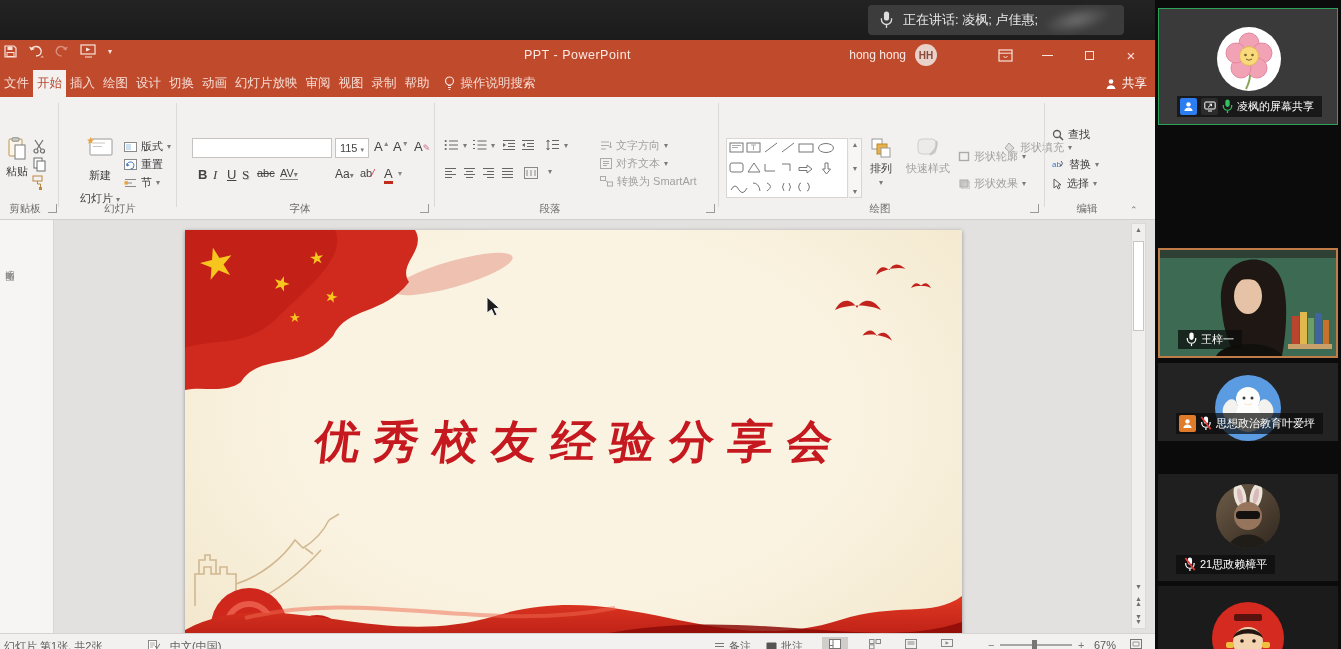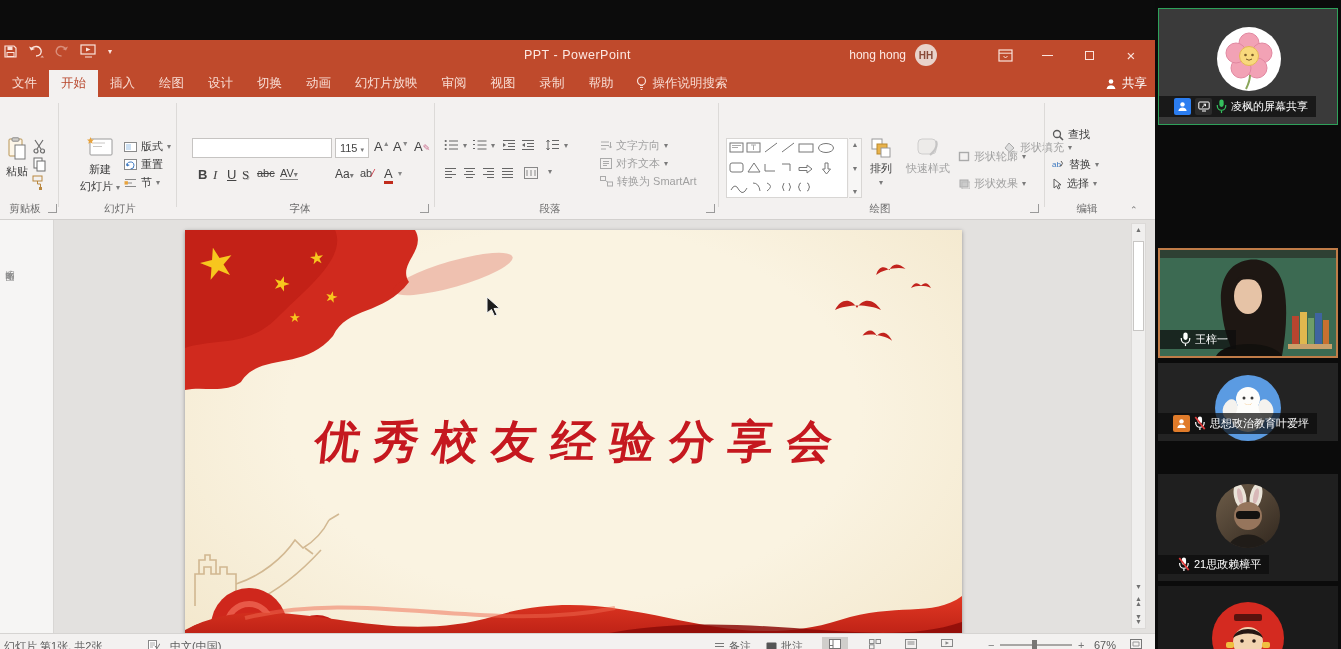--- a/index.html
+++ b/index.html
@@ -17,21 +17,21 @@
   .qat{position:absolute;left:4px;top:4px;display:flex;align-items:center;gap:11px}
   .qat svg{display:block}
   .wintitle{position:absolute;left:0;top:0;width:100%;text-align:center;line-height:30px;font-size:12.5px;color:#fde9e3;letter-spacing:.5px}
   .acct{position:absolute;right:218px;top:0;height:30px;display:flex;align-items:center;gap:9px;color:#fde9e3;font-size:12px}
   .hh{width:22px;height:22px;border-radius:50%;background:#e9d2ca;color:#8a4a38;font-size:10px;font-weight:bold;display:flex;align-items:center;justify-content:center}
   .winbtn{position:absolute;top:0;width:40px;height:30px;display:flex;align-items:center;justify-content:center;color:#fbe4dd;font-size:15px}
   .restore-glyph{width:9px;height:9px;border:1px solid #fbe4dd;position:relative;background:#bf4a2c}
   .restore-glyph:before{content:"";position:absolute;left:2px;top:-3px;width:9px;height:9px;border:1px solid #fbe4dd;z-index:-1}
   
   .tabrow{position:absolute;left:0;top:30px;width:1155px;height:27px;background:#bf4a2c;display:flex;align-items:flex-end}
-  .t{height:27px;line-height:27px;padding:0 12px;color:#f8ddd4;font-size:12.5px;white-space:nowrap}
+  .t{height:27px;line-height:27px;padding:0 4px;color:#f8ddd4;font-size:12.5px;white-space:nowrap}
   .t.active{background:#f3f1f0;color:#b7452a}
   .searchtab{display:flex;align-items:center;gap:6px;color:#f8ddd4;font-size:12.5px;padding:0 10px;height:27px}
   .sharebtn{position:absolute;right:8px;top:0;height:27px;display:flex;align-items:center;gap:5px;color:#fff;font-size:12.5px}
   
   .ribbon{position:absolute;left:0;top:57px;width:1155px;height:123px;background:#f3f1f0;border-bottom:1px solid #d2d0ce;font-size:11px;color:#3b3b3b}
   .glabel{position:absolute;font-size:10.5px;color:#6b6b6b;text-align:center}
   .gdiv{position:absolute;top:6px;height:104px;width:1px;background:#dcdad8}
   .lnch{position:absolute;width:9px;height:9px;border-right:1px solid #9a9a9a;border-bottom:1px solid #9a9a9a}
   .rbtn{position:absolute;display:flex;align-items:center;gap:4px;white-space:nowrap;color:#3b3b3b}
   .rbtn.gray{color:#a0a0a0}
@@ -51,29 +51,40 @@
   .vthumb{position:absolute;left:1px;top:17px;width:11px;height:90px;background:#fff;border:1px solid #c8c6c4}
   .sarrow{position:absolute;left:0;width:13px;text-align:center;font-size:7px;color:#707070}
   
   .statusbar{position:absolute;left:0;top:593px;width:1155px;height:16px;background:#f3f1f0;border-top:1px solid #d6d4d2;overflow:hidden;font-size:11px;color:#5a5a5a}
   .sb{position:absolute;top:5px;white-space:nowrap}
   .viewbtn{position:absolute;top:3px;width:26px;height:13px;display:flex;align-items:center;justify-content:center}
   .viewbtn.sel{background:#d0cecb}
   
   .sidebar{position:absolute;left:1155px;top:0;width:186px;height:649px;background:#0b0b0b}
   .vtile{position:absolute;left:3px;width:180px;background:#2e2e2e;overflow:hidden}
-  .namebar{position:absolute;left:0;bottom:7px;display:flex;align-items:center;gap:4px;background:rgba(12,12,12,.72);padding:2px 8px 2px 15px;font-size:11px;color:#fff;white-space:nowrap}
+  .namebar{position:absolute;left:18px;bottom:7px;display:flex;align-items:center;gap:4px;background:rgba(12,12,12,.72);padding:2px 8px 2px 3px;font-size:11px;color:#fff;white-space:nowrap}
   .badge{width:17px;height:17px;border-radius:2px;display:flex;align-items:center;justify-content:center;flex:none}
   .avcircle{position:absolute;border-radius:50%;overflow:hidden}
 </style>
 </head>
 <body>
 
 <div class="screen">
 
+  <div class="topbar">
+    <div class="speak-pill">
+      <svg width="13" height="18" viewBox="0 0 11 16">
+          <rect x="3.2" y="0.5" width="4.6" height="8" rx="2.3" fill="#ddd"></rect>
+          <path d="M1 6.5v1a4.5 4.5 0 0 0 9 0v-1" fill="none" stroke="#ddd" stroke-width="1.2"></path>
+          <line x1="5.5" y1="12.3" x2="5.5" y2="15" stroke="#ddd" stroke-width="1.2"></line>
+        </svg>
+      <span>正在讲话: 凌枫; 卢佳惠;</span>
+    </div>
+    <div class="blur-smudge"></div>
+  </div>
 
   <div class="ppt">
 
     <div class="titlebar">
       <div class="qat">
         <svg width="13" height="13" viewBox="0 0 13 13">
             <path d="M1 1h9l2 2v9H1z" fill="none" stroke="#fbe4dd" stroke-width="1.2"></path>
             <rect x="3.5" y="1.5" width="5" height="3.5" fill="#fbe4dd"></rect>
             <rect x="3" y="7.5" width="7" height="4" fill="none" stroke="#fbe4dd"></rect>
           </svg>
@@ -164,21 +175,21 @@
         </svg>
       <svg class="abs" style="left:32px;top:78px" width="15" height="15" viewBox="0 0 15 15">
           <rect x="1" y="1" width="9" height="5" fill="none" stroke="#b9873f"></rect>
           <path d="M5.5 6v3h3v4" stroke="#b9873f" fill="none"></path>
           <rect x="7" y="12" width="3" height="3" fill="#b9873f"></rect>
         </svg>
       <div class="glabel" style="left:0;bottom:3px;width:50px">剪贴板</div>
       <span class="lnch" style="left:48px;bottom:6px"></span>
       <div class="gdiv" style="left:58px"></div>
 
-      <div class="rbtn" style="left:78px;top:40px;flex-direction:column;gap:2px;width:44px">
+      <div class="rbtn" style="left:78px;top:40px;flex-direction:column;gap:8px;width:44px">
         <svg width="26" height="23" viewBox="0 0 26 23">
             <rect x="3" y="2" width="22" height="16" rx="1" fill="#fff" stroke="#9a9a9a"></rect>
             <path d="M6 6h12M6 9.5h9" stroke="#c9c7c5"></path>
             <path d="M3.5 0 l1 2.4 2.5.2-1.9 1.6.6 2.5-2.2-1.3-2.2 1.3.6-2.5L0 2.6l2.5-.2z" fill="#e8a33d"></path>
           </svg>
         <span>新建</span>
         <span><span>幻灯片</span> <span class="dd">▾</span></span>
       </div>
       <div class="rbtn" style="left:124px;top:42px">
         <svg width="13" height="10" viewBox="0 0 13 10">

